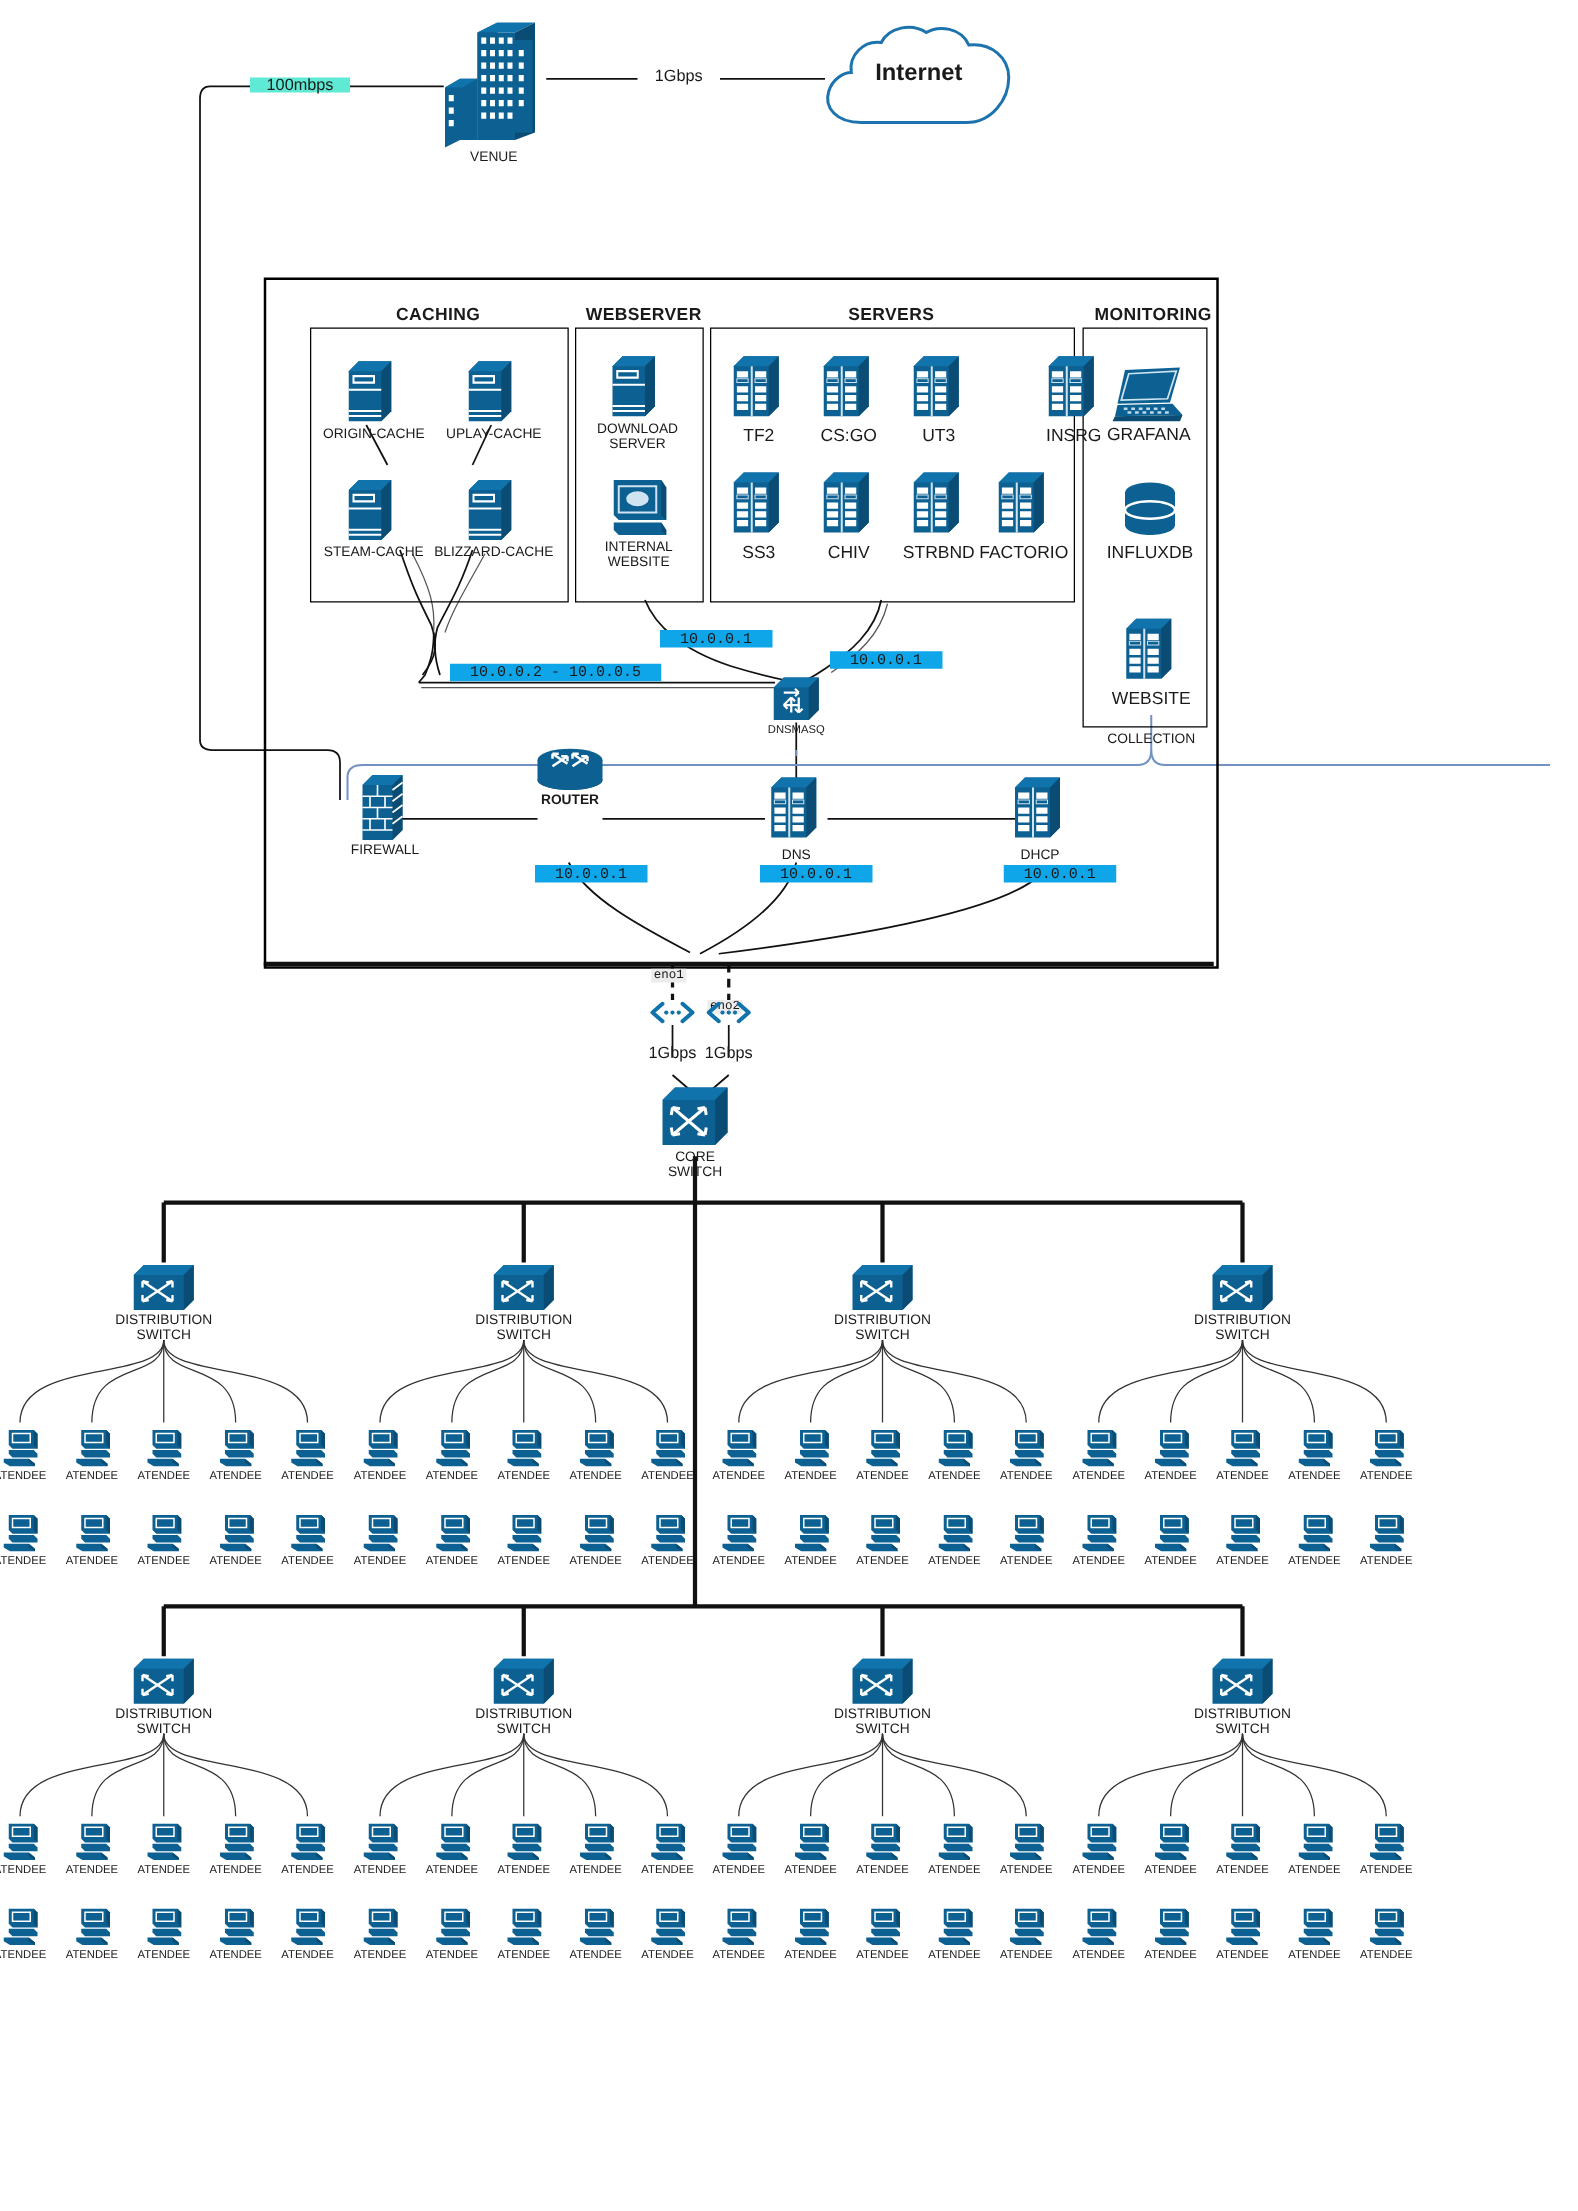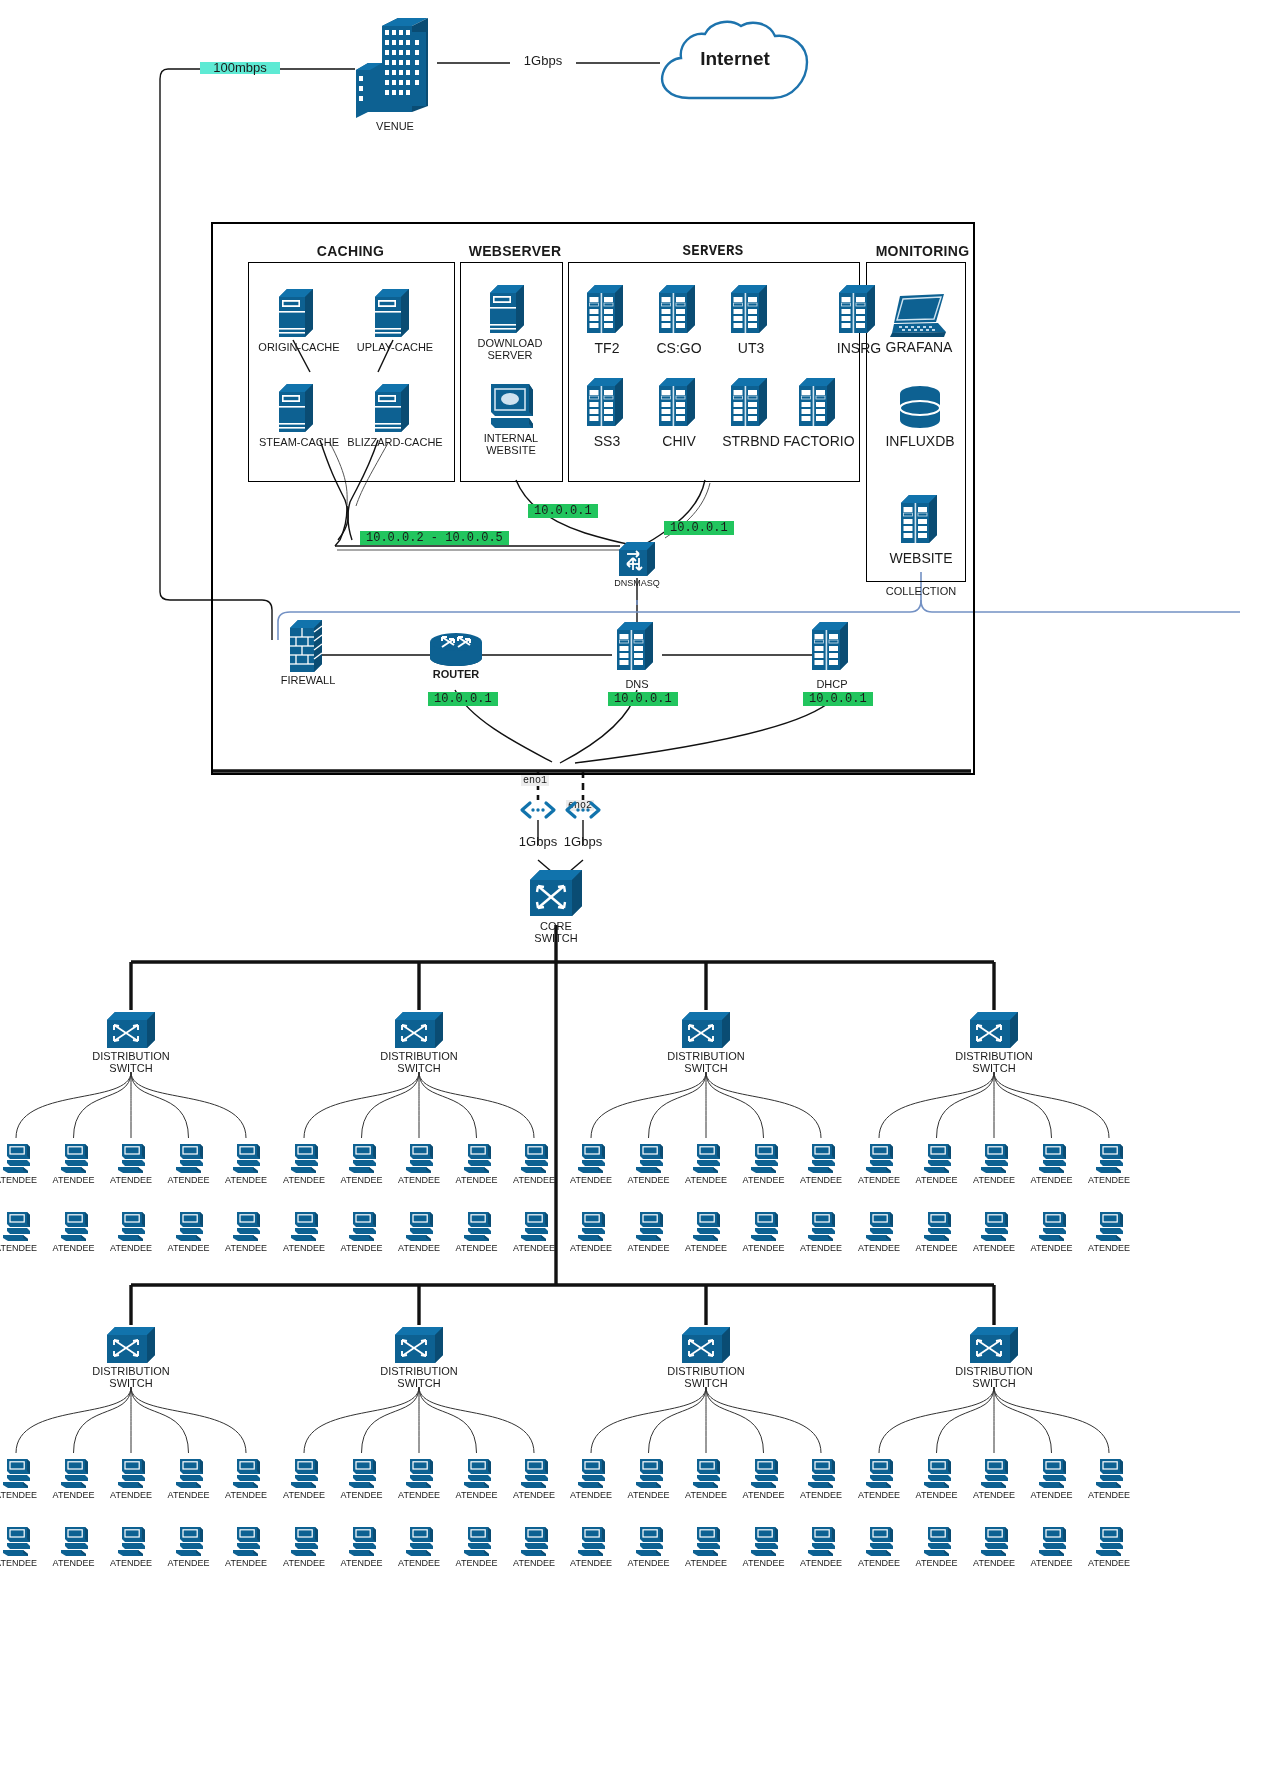--- a/index.html
+++ b/index.html
@@ -5,21 +5,21 @@
   html,body{margin:0;padding:0;background:#fff;}
   body{font-family:"Liberation Sans",sans-serif;color:#1a1a1a;}
   #stage{position:relative;width:1262px;height:1769px;overflow:hidden;background:#fff;}
   svg.layer{position:absolute;left:0;top:0;width:1262px;height:1769px;pointer-events:none;}
   .lbl{position:absolute;font-size:11px;line-height:12px;text-align:center;white-space:pre;color:#1a1a1a;}
   .lbl.md{font-size:13px;}
   .sect-title{position:absolute;font-size:14px;font-weight:bold;letter-spacing:.3px;text-align:center;}
   .core-title{position:absolute;font-size:26px;font-weight:bold;letter-spacing:.5px;text-align:center;}
   .box{position:absolute;border:2px solid #000;background:transparent;}
   .box.thin{border-width:1.6px;}
-  .iplbl{position:absolute;font-family:"Liberation Mono",monospace;font-size:12px;background:#22c55e;padding:0 6px;white-space:pre;}
+  .iplbl{position:absolute;font-family:"Liberation Mono",monospace;font-size:12px;background:#0ea5e9;padding:0 16px;white-space:pre;}
   .nic{position:absolute;font-family:"Liberation Mono",monospace;font-size:10px;background:#ececec;padding:0 2px;white-space:pre;}
   .internet-txt{position:absolute;font-size:19px;font-weight:bold;text-align:center;width:160px;}
   .node{position:absolute;}
   .node .cap{position:absolute;left:50%;transform:translateX(-50%);top:100%;font-size:11px;white-space:pre;text-align:center;line-height:12px;}
   .node .cap.tiny{font-size:9px;line-height:10px;}
   .node .cap.big{font-size:14px;line-height:15px;}
 </style>
 </head>
 <body>
 
@@ -200,21 +200,21 @@
     <span class="cap">VENUE</span>
   </div>
 
   <span class="lbl md" style="left:200px;top:62px;width:80px;background:#5eead4;">100mbps</span>
   <span class="lbl md" style="left:510px;top:55px;width:66px;background:#fff;">1Gbps</span>
 
   <div class="box" style="left:211px;top:222px;width:760px;height:549px;"></div>
 
   <div class="sect-title" style="left:248px;top:243px;width:205px;">CACHING</div>
   <div class="sect-title" style="left:460px;top:243px;width:110px;">WEBSERVER</div>
-  <div class="sect-title" style="left:568px;top:243px;width:290px;font-family:Liberation Mono, monospace;">SERVERS</div>
+  <div class="sect-title" style="left:568px;top:243px;width:290px;">SERVERS</div>
   <div class="sect-title" style="left:865px;top:243px;width:115px;">MONITORING</div>
 
   <div class="box thin" style="left:248px;top:262px;width:205px;height:218px;"></div>
   <div class="box thin" style="left:460px;top:262px;width:101px;height:218px;"></div>
   <div class="box thin" style="left:568px;top:262px;width:290px;height:218px;"></div>
   <div class="box thin" style="left:866px;top:262px;width:98px;height:318px;"></div>
 
   <div class="node" style="left:277px;top:287px;width:44px;height:54px;">
     <svg class="ico-tower" width="44" height="54" viewBox="0 0 44 54">
         <polygon points="2,10 10,2 36,2 36,42 28,50 2,50" fill="#0d6192"></polygon>
@@ -541,21 +541,21 @@
           <path d="M20,37 L20,46"></path>
         <path d="M26,14 L34,8"></path>
           <path d="M26,23 L34,17"></path>
           <path d="M26,32 L34,26"></path>
           <path d="M26,41 L34,35"></path>
       </g>
     </svg>
     <span class="cap">FIREWALL</span>
   </div>
 
-  <div class="node" style="left:428px;top:628px;width:56px;height:40px;font-weight:bold;">
+  <div class="node" style="left:428px;top:594px;width:56px;height:40px;font-weight:bold;">
     <svg width="56" height="40" viewBox="0 0 56 40">
       <ellipse cx="28" cy="30" rx="26" ry="8" fill="#0a4c73"></ellipse>
       <path d="M2,14 L2,30 C2,34.4 13.6,38 28,38 C42.4,38 54,34.4 54,30 L54,14 Z" fill="#0d6192"></path>
       <ellipse cx="28" cy="14" rx="26" ry="9" fill="#0d6192"></ellipse>
       <g stroke="#fff" stroke-width="2" fill="none">
         <path d="M14,19 L26,11"></path>
           <path d="M26,11 l-5,0 M26,11 l0,4"></path>
         <path d="M30,19 L42,11"></path>
           <path d="M42,11 l-5,0 M42,11 l0,4"></path>
         <path d="M26,17 L14,9"></path>

